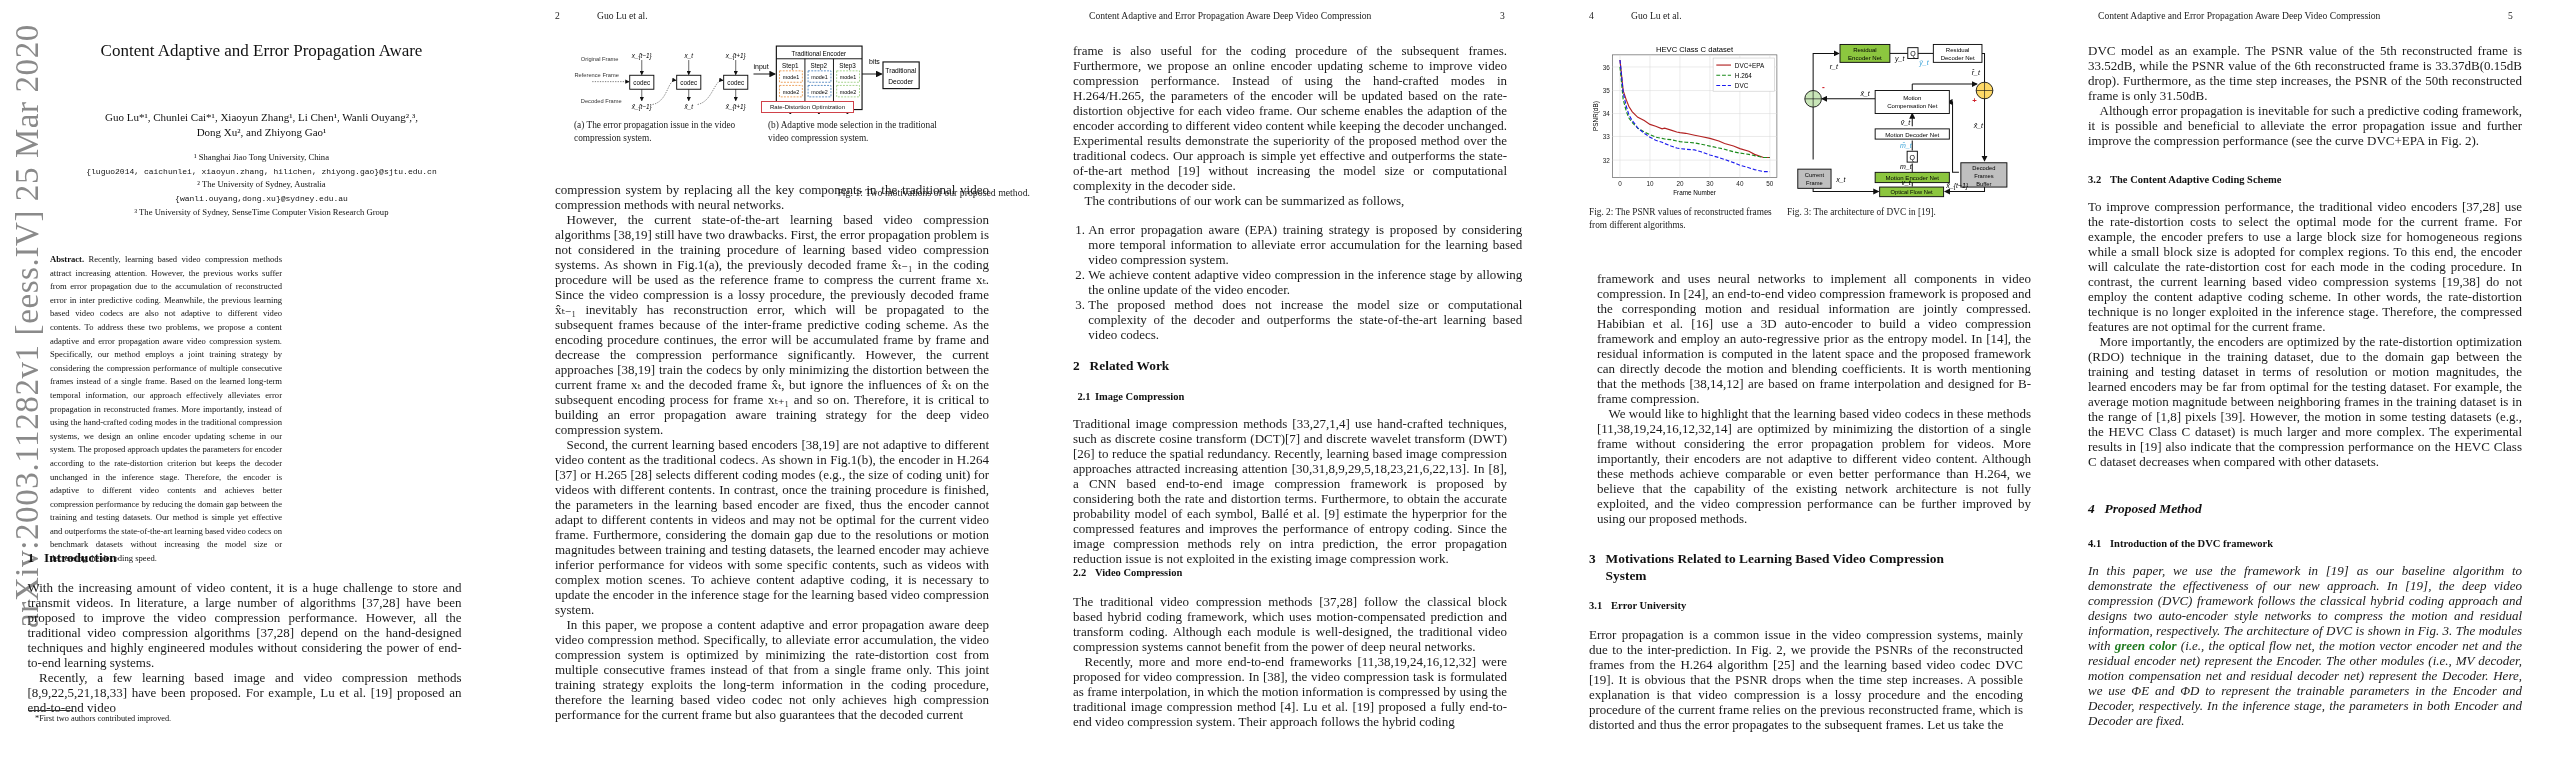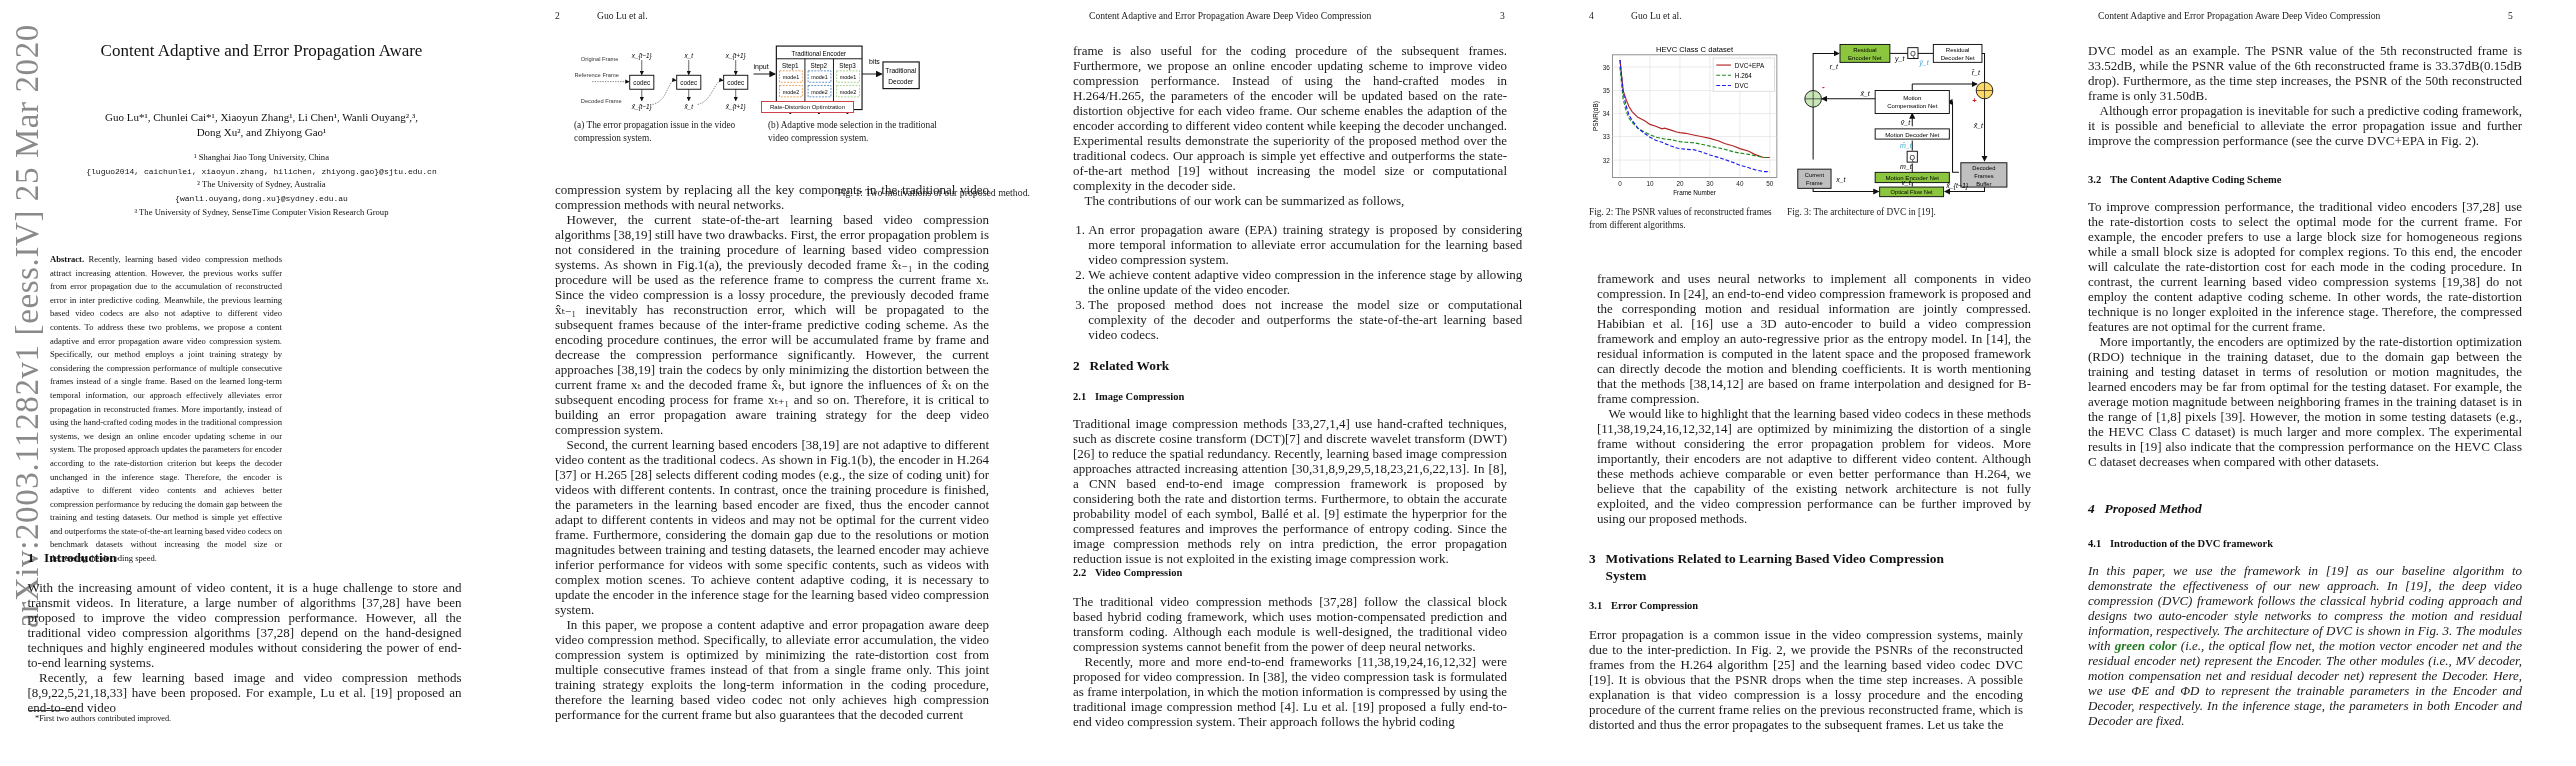--- a/index.html
+++ b/index.html
@@ -163,21 +163,21 @@
     <p class="ind">The contributions of our work can be summarized as follows,</p>
   </div>
   <ol class="txt" style="left:43px; top:222px; width:434px; margin:0; padding-left:15.3px;">
     <li>An error propagation aware (EPA) training strategy is proposed by considering more temporal information to alleviate error accumulation for the learning based video compression system.</li>
     <li>We achieve content adaptive video compression in the inference stage by allowing the online update of the video encoder.</li>
     <li>The proposed method does not increase the model size or computational complexity of the decoder and outperforms the state-of-the-art learning based video codecs.</li>
   </ol>
   <div class="sec" style="left:43px; top:358px;">
     <span class="num">2</span><span>Related Work</span>
   </div>
-  <div class="subsec" style="left:43px; top:391px;">
+  <div class="subsec" style="left:43px; top:391px;text-align:center;">
     <span class="num">2.1</span><span>Image Compression</span>
   </div>
   <div class="txt" style="left:43px; top:416px; width:434px;">
     <p>Traditional image compression methods [33,27,1,4] use hand-crafted techniques, such as discrete cosine transform (DCT)[7] and discrete wavelet transform (DWT) [26] to reduce the spatial redundancy. Recently, learning based image compression approaches attracted increasing attention [30,31,8,9,29,5,18,23,21,6,22,13]. In [8], a CNN based end-to-end image compression framework is proposed by considering both the rate and distortion terms. Furthermore, to obtain the accurate probability model of each symbol, Ballé et al. [9] estimate the hyperprior for the compressed features and improves the performance of entropy coding. Since the image compression methods rely on intra prediction, the error propagation reduction issue is not exploited in the existing image compression work.</p>
   </div>
   <div class="subsec" style="left:43px; top:567px;">
     <span class="num">2.2</span><span>Video Compression</span>
   </div>
   <div class="txt" style="left:43px; top:594px; width:434px;">
     <p>The traditional video compression methods [37,28] follow the classical block based hybrid coding framework, which uses motion-compensated prediction and transform coding. Although each module is well-designed, the traditional video compression systems cannot benefit from the power of deep neural networks.</p>
@@ -313,21 +313,21 @@
   <div class="caption" style="left:241px; top:206px; width:211px;">Fig. 3: The architecture of DVC in [19].</div>
 
   <div class="txt" style="left:43px; top:271px; width:434px;margin-left:8px;">
     <p>framework and uses neural networks to implement all components in video compression. In [24], an end-to-end video compression framework is proposed and the corresponding motion and residual information are jointly compressed. Habibian et al. [16] use a 3D auto-encoder to build a video compression framework and employ an auto-regressive prior as the entropy model. In [14], the residual information is computed in the latent space and the proposed framework can directly decode the motion and blending coefficients. It is worth mentioning that the methods [38,14,12] are based on frame interpolation and designed for B-frame compression.</p>
     <p class="ind">We would like to highlight that the learning based video codecs in these methods [11,38,19,24,16,12,32,14] are optimized by minimizing the distortion of a single frame without considering the error propagation problem for videos. More importantly, their encoders are not adaptive to different video content. Although these methods achieve comparable or even better performance than H.264, we believe that the capability of the existing network architecture is not fully exploited, and the video compression performance can be further improved by using our proposed methods.</p>
   </div>
   <div class="sec" style="left:43px; top:550px; width:396px; line-height:17px;">
     <span class="num" style="vertical-align:top;">3</span><span style="display:inline-block; width:358px;">Motivations Related to Learning Based Video Compression System</span>
   </div>
   <div class="subsec" style="left:43px; top:600px;">
-    <span class="num">3.1</span><span>Error Compression</span>
+    <span class="num">3.1</span><span>Error University</span>
   </div>
   <div class="txt" style="left:43px; top:627px; width:434px;">
     <p>Error propagation is a common issue in the video compression systems, mainly due to the inter-prediction. In Fig. 2, we provide the PSNRs of the reconstructed frames from the H.264 algorithm [25] and the learning based video codec DVC [19]. It is obvious that the PSNR drops when the time step increases. A possible explanation is that video compression is a lossy procedure and the encoding procedure of the current frame relies on the previous reconstructed frame, which is distorted and thus the error propagates to the subsequent frames. Let us take the</p>
   </div>
 </div>
 
 <div class="page p5">
   <div class="runhead" style="left:37px;">Content Adaptive and Error Propagation Aware Deep Video Compression</div>
   <div class="runhead" style="left:447px;">5</div>
   <div class="txt" style="left:27px; top:43px; width:434px;">

